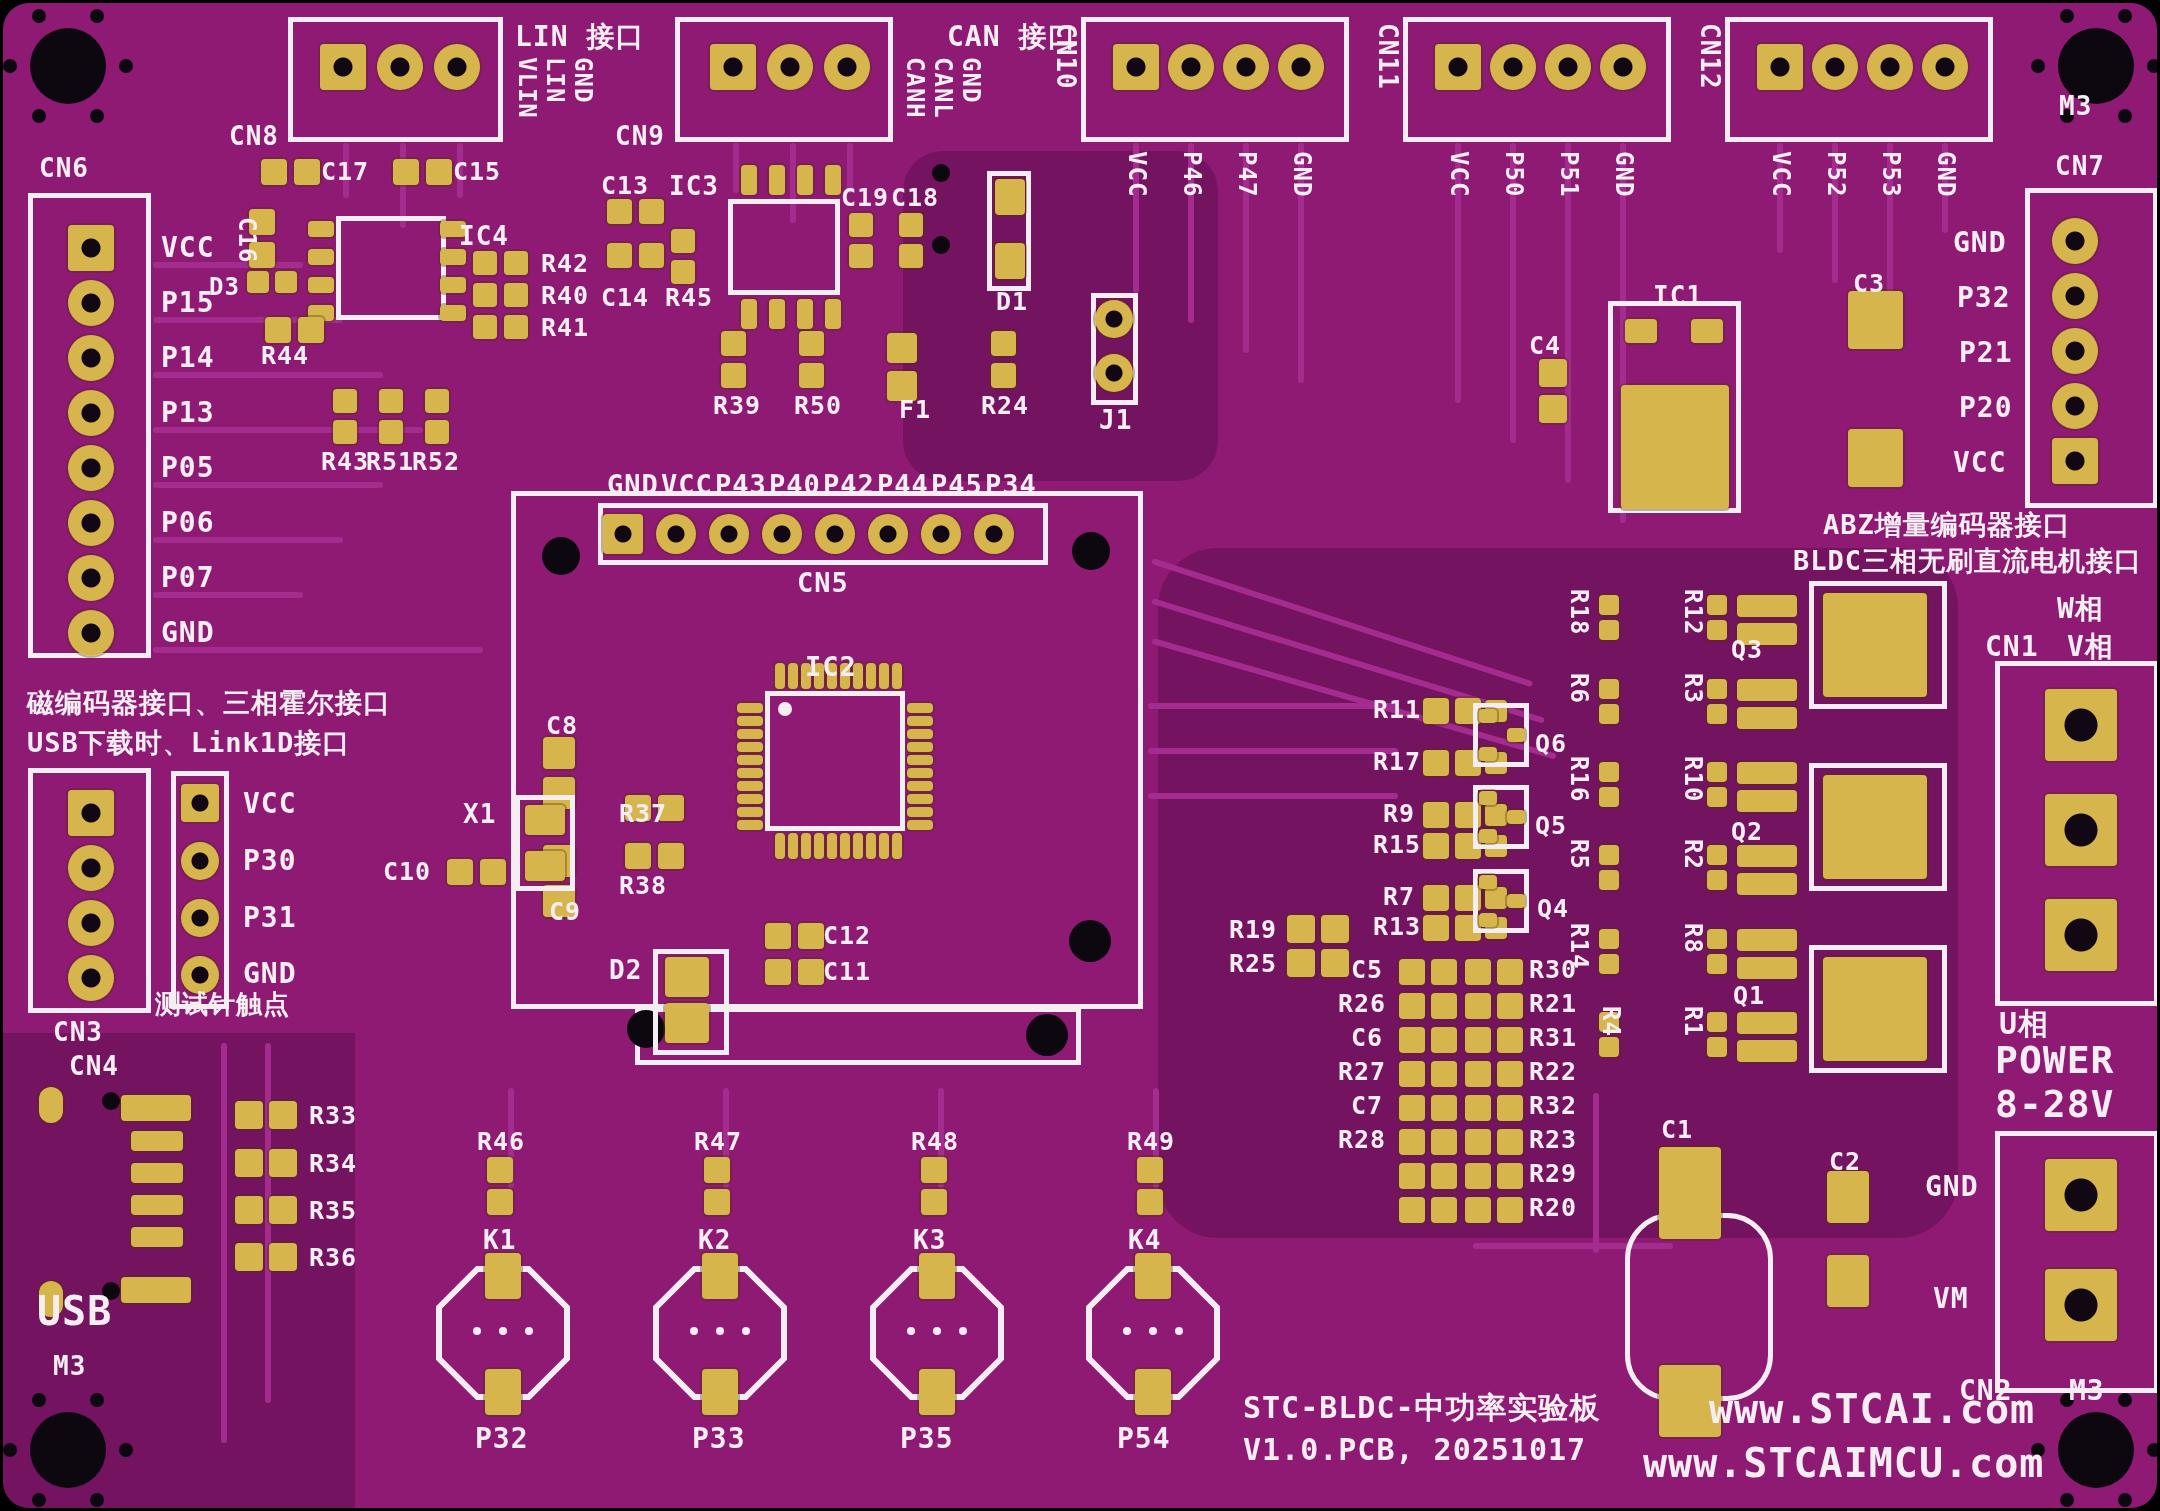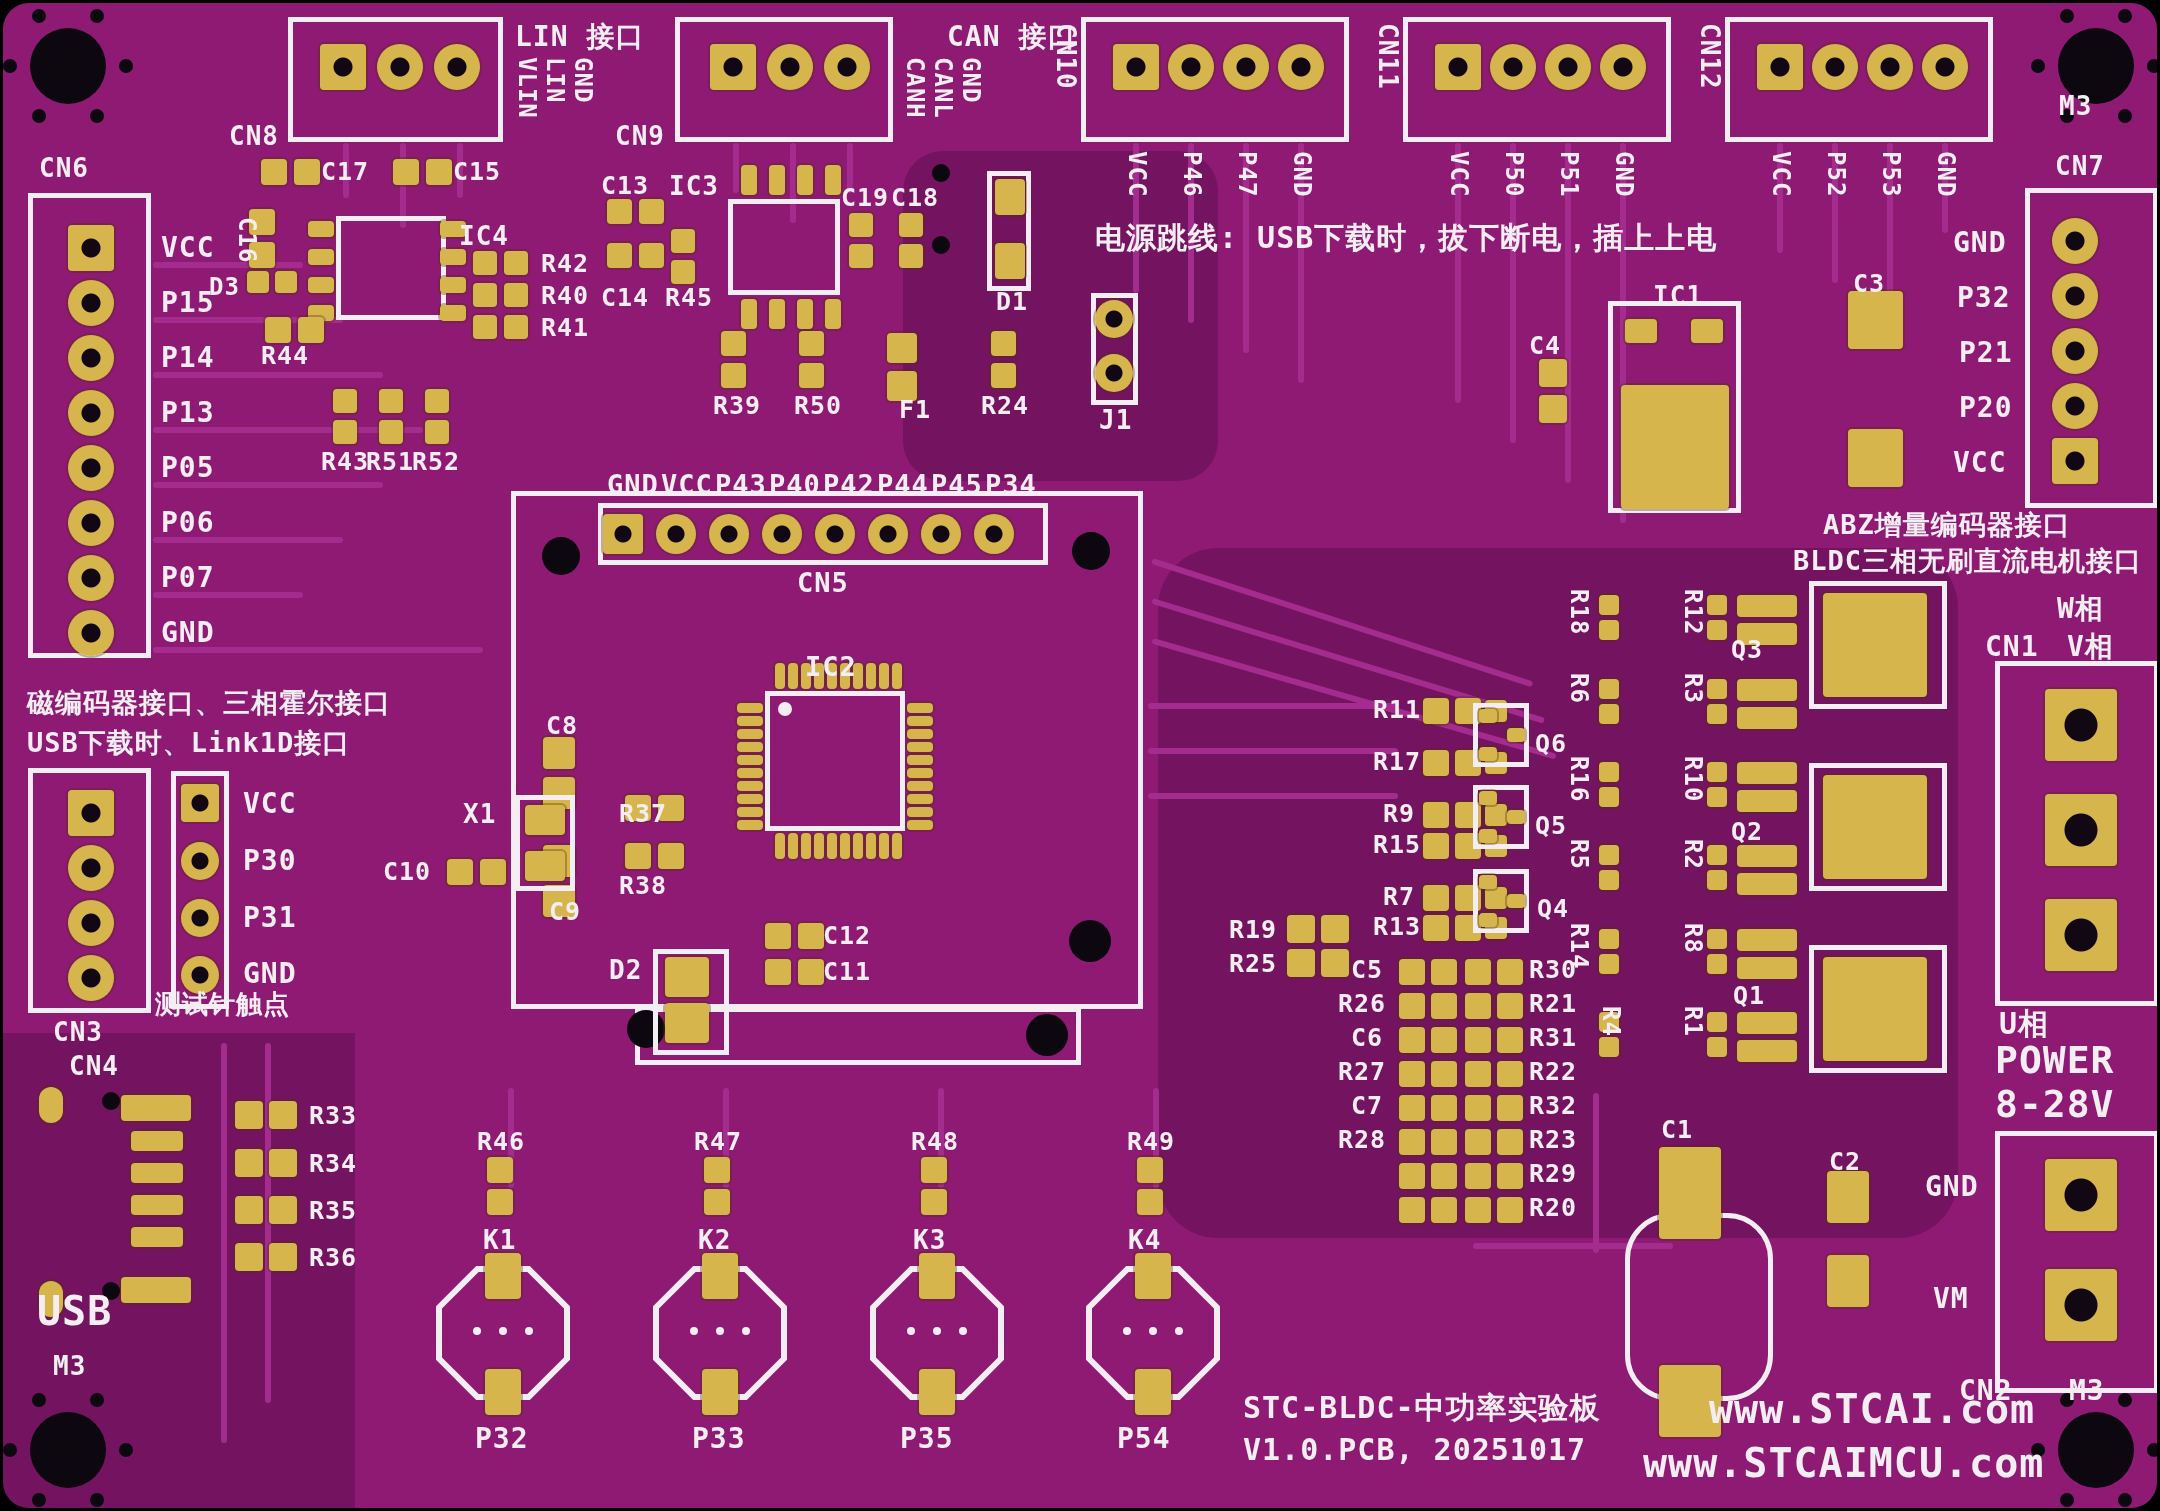--- a/index.html
+++ b/index.html
@@ -546,21 +546,20 @@
       <div class="sstext" style="left: 598px; top: 282px; font-size: 25px;">C14</div>
       <div class="sstext" style="left: 662px; top: 282px; font-size: 25px;">R45</div>
       <div class="sstext" style="left: 838px; top: 182px; font-size: 25px;">C19</div>
       <div class="sstext" style="left: 888px; top: 182px; font-size: 25px;">C18</div>
       <div class="sstext" style="left: 710px; top: 390px; font-size: 25px;">R39</div>
       <div class="sstext" style="left: 791px; top: 390px; font-size: 25px;">R50</div>
       <div class="sstext" style="left: 896px; top: 394px; font-size: 25px;">F1</div>
       <div class="sstext" style="left: 993px; top: 286px; font-size: 25px;">D1</div>
       <div class="sstext" style="left: 978px; top: 390px; font-size: 25px;">R24</div>
       <div class="sstext" style="left: 1096px; top: 404px; font-size: 26px;">J1</div>
-      <div class="sstext" style="left: 1092px; top: 220px; font-size: 30px;">电源跳线: USB下载时，拔下断电，插上上电</div>
       <div class="sstext" style="left: 1650px; top: 280px; font-size: 26px;">IC1</div>
       <div class="sstext" style="left: 1526px; top: 330px; font-size: 25px;">C4</div>
       <div class="sstext" style="left: 1850px; top: 268px; font-size: 25px;">C3</div>
       <div class="sstext" style="left: 1820px; top: 508px; font-size: 27px;">ABZ增量编码器接口</div>
       <div class="sstext" style="left: 1790px; top: 544px; font-size: 27px;">BLDC三相无刷直流电机接口</div>
       <div class="sstext" style="left: 1588px; top: 586px; font-size: 24px; transform: rotate(90deg);">R18</div>
       <div class="sstext" style="left: 1702px; top: 586px; font-size: 24px; transform: rotate(90deg);">R12</div>
       <div class="sstext" style="left: 1588px; top: 670px; font-size: 24px; transform: rotate(90deg);">R6</div>
       <div class="sstext" style="left: 1702px; top: 670px; font-size: 24px; transform: rotate(90deg);">R3</div>
       <div class="sstext" style="left: 1588px; top: 753px; font-size: 24px; transform: rotate(90deg);">R16</div>

